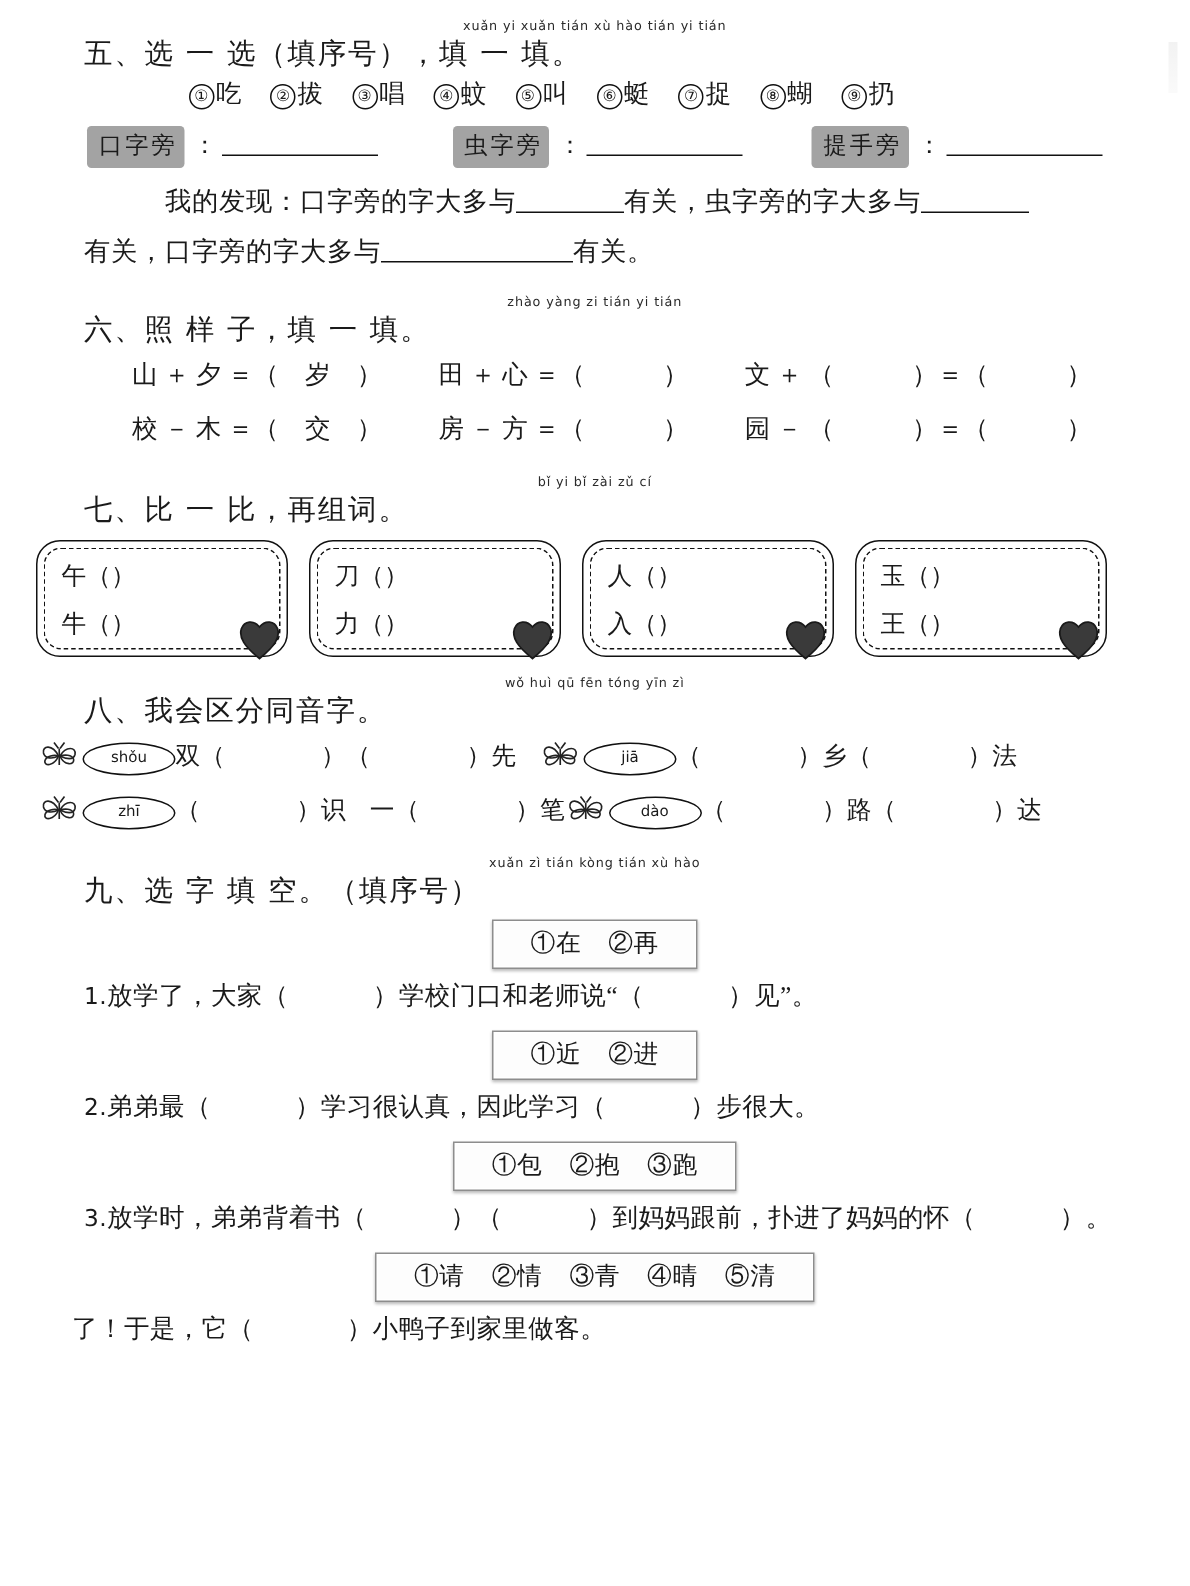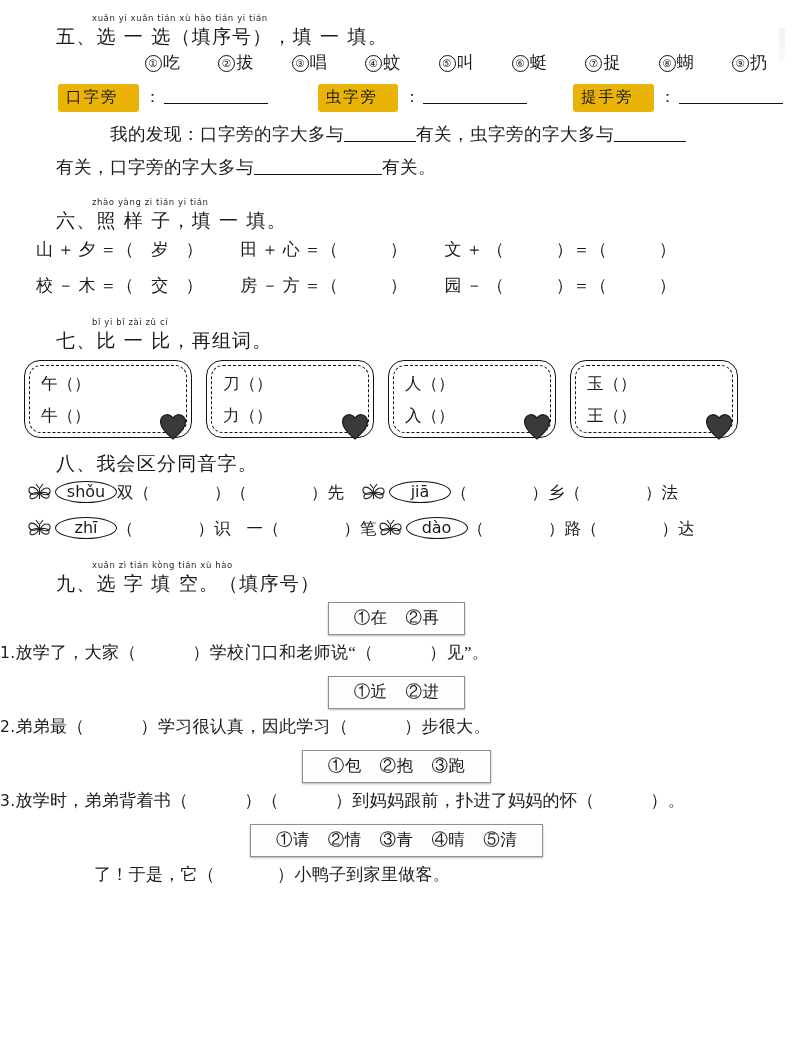--- a/index.html
+++ b/index.html
@@ -40,67 +40,67 @@
   }
 
   
   .row{
     font-size:17.5px;
     line-height:33px;
     white-space:nowrap;
     letter-spacing:.5px;
   }
   .ind1{margin-left:56px;}
-  .ind2{margin-left:92px;}
+  .ind2{text-align:center;}
   .ind3{margin-left:110px;}
 
   
   .opts-line{
     margin-left:126px;
     font-size:17px;
     line-height:30px;
     letter-spacing:.4px;
     white-space:nowrap;
   }
-  .opts-line span.opt{margin-right:19px;display:inline-block;margin-left:19px;}
+  .opts-line span.opt{margin-right:19px;display:inline-block;}
   .circ{
     display:inline-block;
     width:15px;height:15px;line-height:15px;
     border:1.2px solid #111;border-radius:50%;
     text-align:center;font-size:10.5px;
     font-family:"DejaVu Sans","Liberation Sans",sans-serif;
     vertical-align:1px;margin-right:1px;
   }
   .pang-row{
     margin-left:58px;margin-top:6px;
     white-space:nowrap;font-size:16px;
   }
   .tag{
     display:inline-block;
-    background:#eab308;
+    background:#a3a3a3;
     border-radius:3px;
-    padding:3px 20px 4px 8px;
+    padding:3px 4px 4px 8px;
     font-size:15.5px;
     letter-spacing:2px;
     font-family:"DejaVu Serif","Liberation Serif",serif;
   }
   .colon{margin:0 3px 0 6px;}
   .ul-s{
     display:inline-block;
     border-bottom:1.6px solid #111;
     width:104px;height:15px;
     vertical-align:-2px;
   }
   .gap-a{display:inline-block;width:42px;}
   .gap-b{display:inline-block;width:38px;}
   .ul-m{display:inline-block;border-bottom:1.4px solid #111;width:72px;height:14px;vertical-align:-2px;}
   .ul-l{display:inline-block;border-bottom:1.4px solid #111;width:128px;height:14px;vertical-align:-2px;}
 
   
-  .eq-line{margin-left:36px;white-space:nowrap;font-size:17px;line-height:36px;}
+  .eq-line{margin-left:88px;white-space:nowrap;font-size:17px;line-height:36px;}
   .eq{display:inline-block;}
   .eq-c1{width:200px;}
   .eq-c2{width:200px;}
   .paren-sm{display:inline-block;min-width:52px;text-align:center;}
 
   
   .cards{
     margin-left:24px;margin-top:8px;
     display:flex;gap:14px;
   }
@@ -133,21 +133,21 @@
   .tone-row{
     margin-left:26px;white-space:nowrap;
     font-size:16.5px;line-height:36px;
   }
   .bfly{display:inline-block;width:28px;height:20px;vertical-align:-5px;margin-right:1px;}
   .oval{
     display:inline-block;
     border:1.5px solid #111;border-radius:50%;
     padding:1px 10px 2px 10px;
     font-family:"DejaVu Sans","Liberation Sans",sans-serif;
-    font-size:16px;line-height:17px;
+    font-size:10px;line-height:17px;
     vertical-align:1px;
     min-width:40px;text-align:center;
   }
   .pr{display:inline-block;min-width:64px;text-align:center;}
   .sp8{display:inline-block;width:16px;}
 
   
   .banner-wrap{text-align:center;margin-top:7px;margin-bottom:2px;}
   .banner{
     display:inline-block;
@@ -155,27 +155,28 @@
     border:1px solid #8d8d8d;
     padding:4px 16px 5px 16px;
     font-size:16.5px;
     letter-spacing:.4px;
     box-shadow:0 1px 2px rgba(0,0,0,.28), inset 0 0 0 1px #fff;
     position:relative;
     text-align:right;
   }
   .banner span.bopt{margin:0 9px;white-space:nowrap;}
   .qrow{
+    margin-left:56px;
     font-size:17px;line-height:32px;
     white-space:nowrap;letter-spacing:.3px;
   }
   .qrow .num{font-family:"DejaVu Sans","Liberation Sans",sans-serif;font-size:15.5px;}
   .blank{display:inline-block;min-width:56px;text-align:center;}
   .blank-wide{display:inline-block;min-width:62px;text-align:center;}
-  .cont{margin-left:94px;}
+  .cont{margin-left:48px;}
   .edge-mark{
     position:absolute;right:8px;top:28px;width:6px;height:34px;
     background:linear-gradient(180deg,rgba(0,0,0,.05),rgba(0,0,0,.02));
   }
 </style>
 </head>
 <body>
 
 <div class="page">
 
@@ -292,20 +293,21 @@
         <svg class="heart" viewBox="0 0 32 30">
             <path d="M16 28 C6 20 2 14 4 8 C6 3 12 2 16 7 C20 2 26 3 28 8 C30 14 26 20 16 28 Z" fill="#3a3a3a" stroke="#1a1a1a" stroke-width="1.2"></path>
           </svg>
       </div>
 
     </div>
   </div>
 
   <div class="sec">
     <div class="sec-head">
+      <div class="sec-pinyin ind2">wǒ  huì  qū  fēn  tóng  yīn  zì</div>
       <div class="sec-title ind1">八、我会区分同音字。</div>
     </div>
 
     <div class="tone-row">
       <svg class="bfly" viewBox="0 0 28 20">
           <g fill="none" stroke="#222" stroke-width="1.1">
             <path d="M13 10 C9 2 2 3 3 8 C4 12 9 12 13 10 Z"></path>
             <path d="M13 10 C10 17 3 17 4 13 C5 10 10 9 13 10 Z"></path>
             <path d="M14 10 C18 3 25 4 24 9 C23 13 18 12 14 10 Z"></path>
             <path d="M14 10 C17 17 24 16 23 12 C22 9 17 9 14 10 Z"></path>

